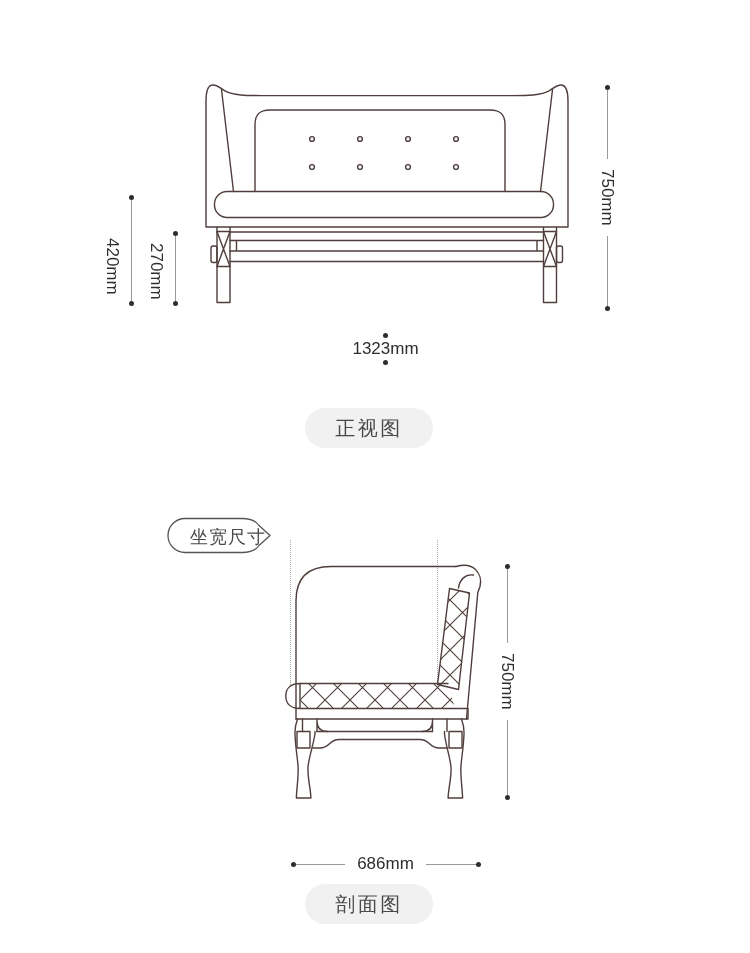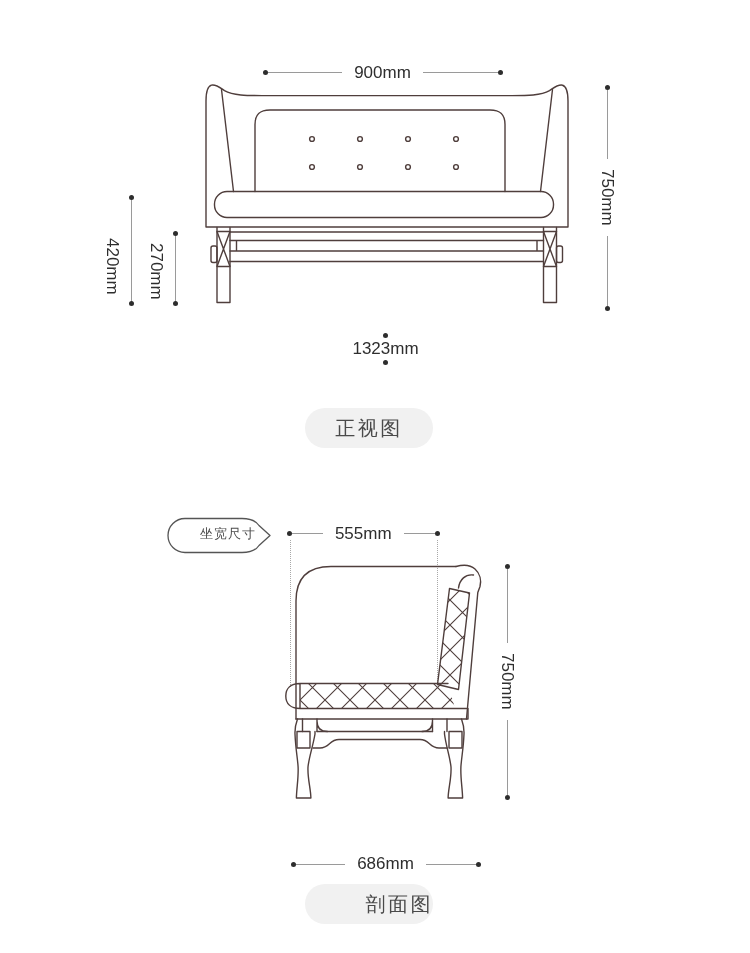--- a/index.html
+++ b/index.html
@@ -29,21 +29,21 @@
 
   .dotted-ext { position:absolute; width:0; border-left:1px dotted #a8a8a8; }
 
   .pill {
     position:absolute; width:128px; height:40px; background:#f1f1f1; border-radius:21px;
     display:flex; align-items:center; justify-content:center;
     font-size:20px; letter-spacing:2.5px; color:#4a4a4a;
   }
   .callout-text {
     position:absolute; left:170px; top:525px; width:116px; text-align:center;
-    font-size:13px; letter-spacing:1px; color:#4a4a4a;
+    font-size:18px; letter-spacing:1px; color:#4a4a4a;
   }
 </style>
 </head>
 <body>
 
 <div class="page">
 
   <div class="dotted-ext" style="left:290px; top:540px; height:147px;"></div>
   <div class="dotted-ext" style="left:437px; top:540px; height:143px;"></div>
 
@@ -123,27 +123,20 @@
                C450,757 446,746 444.5,734 L444.5,731.5"></path>
     </g>
 
     <g>
       <path d="M185,518.5 L242,518.5 C250,518.5 256,521 259,525.5 L270,535.5 L259,545.5
                C256,550 250,552.5 242,552.5 L185,552.5 C175.5,552.5 168,545 168,535.5
                C168,526 175.5,518.5 185,518.5 Z" fill="#ffffff" stroke="#555555" stroke-width="1.3" stroke-linejoin="round"></path>
     </g>
   </svg>
 
-  <div class="hdim" style="left:262.5px; top:62.5px; width:240px;">
-    <span class="dot"></span>
-    <span class="ln"></span>
-    <span class="lbl">900mm</span>
-    <span class="ln"></span>
-    <span class="dot"></span>
-  </div>
 
   <div class="vdim" style="left:597px; top:84.5px; height:226px;">
     <span class="dot"></span>
     <span class="ln"></span>
     <span class="lbl">750mm</span>
     <span class="ln"></span>
     <span class="dot"></span>
   </div>
 
   <div class="vline" style="left:131px; top:197px; height:107px;">
@@ -165,41 +158,34 @@
     <span class="ln"></span>
     <span class="dot"></span>
   </div>
 
   <div class="pill" style="left:305px; top:408px;text-align:center;">
     <span>正视图</span>
   </div>
 
   <div class="callout-text">坐宽尺寸</div>
 
-  <div class="hdim" style="left:286.5px; top:523.5px; width:153.5px;">
-    <span class="dot"></span>
-    <span class="ln"></span>
-    <span class="lbl">555mm</span>
-    <span class="ln"></span>
-    <span class="dot"></span>
-  </div>
 
   <div class="vdim" style="left:497px; top:563.5px; height:236px;">
     <span class="dot"></span>
     <span class="ln"></span>
     <span class="lbl">750mm</span>
     <span class="ln"></span>
     <span class="dot"></span>
   </div>
 
   <div class="hdim" style="left:290.5px; top:823px; width:190px;margin-top:31px;">
     <span class="dot"></span>
     <span class="ln"></span>
     <span class="lbl">686mm</span>
     <span class="ln"></span>
     <span class="dot"></span>
   </div>
 
-  <div class="pill" style="left:305px; top:884px;justify-content:flex-end;">
+  <div class="pill" style="left:305px; top:884px;">
     <span>剖面图</span>
   </div>
 
 </div>
 
 </body></html>

